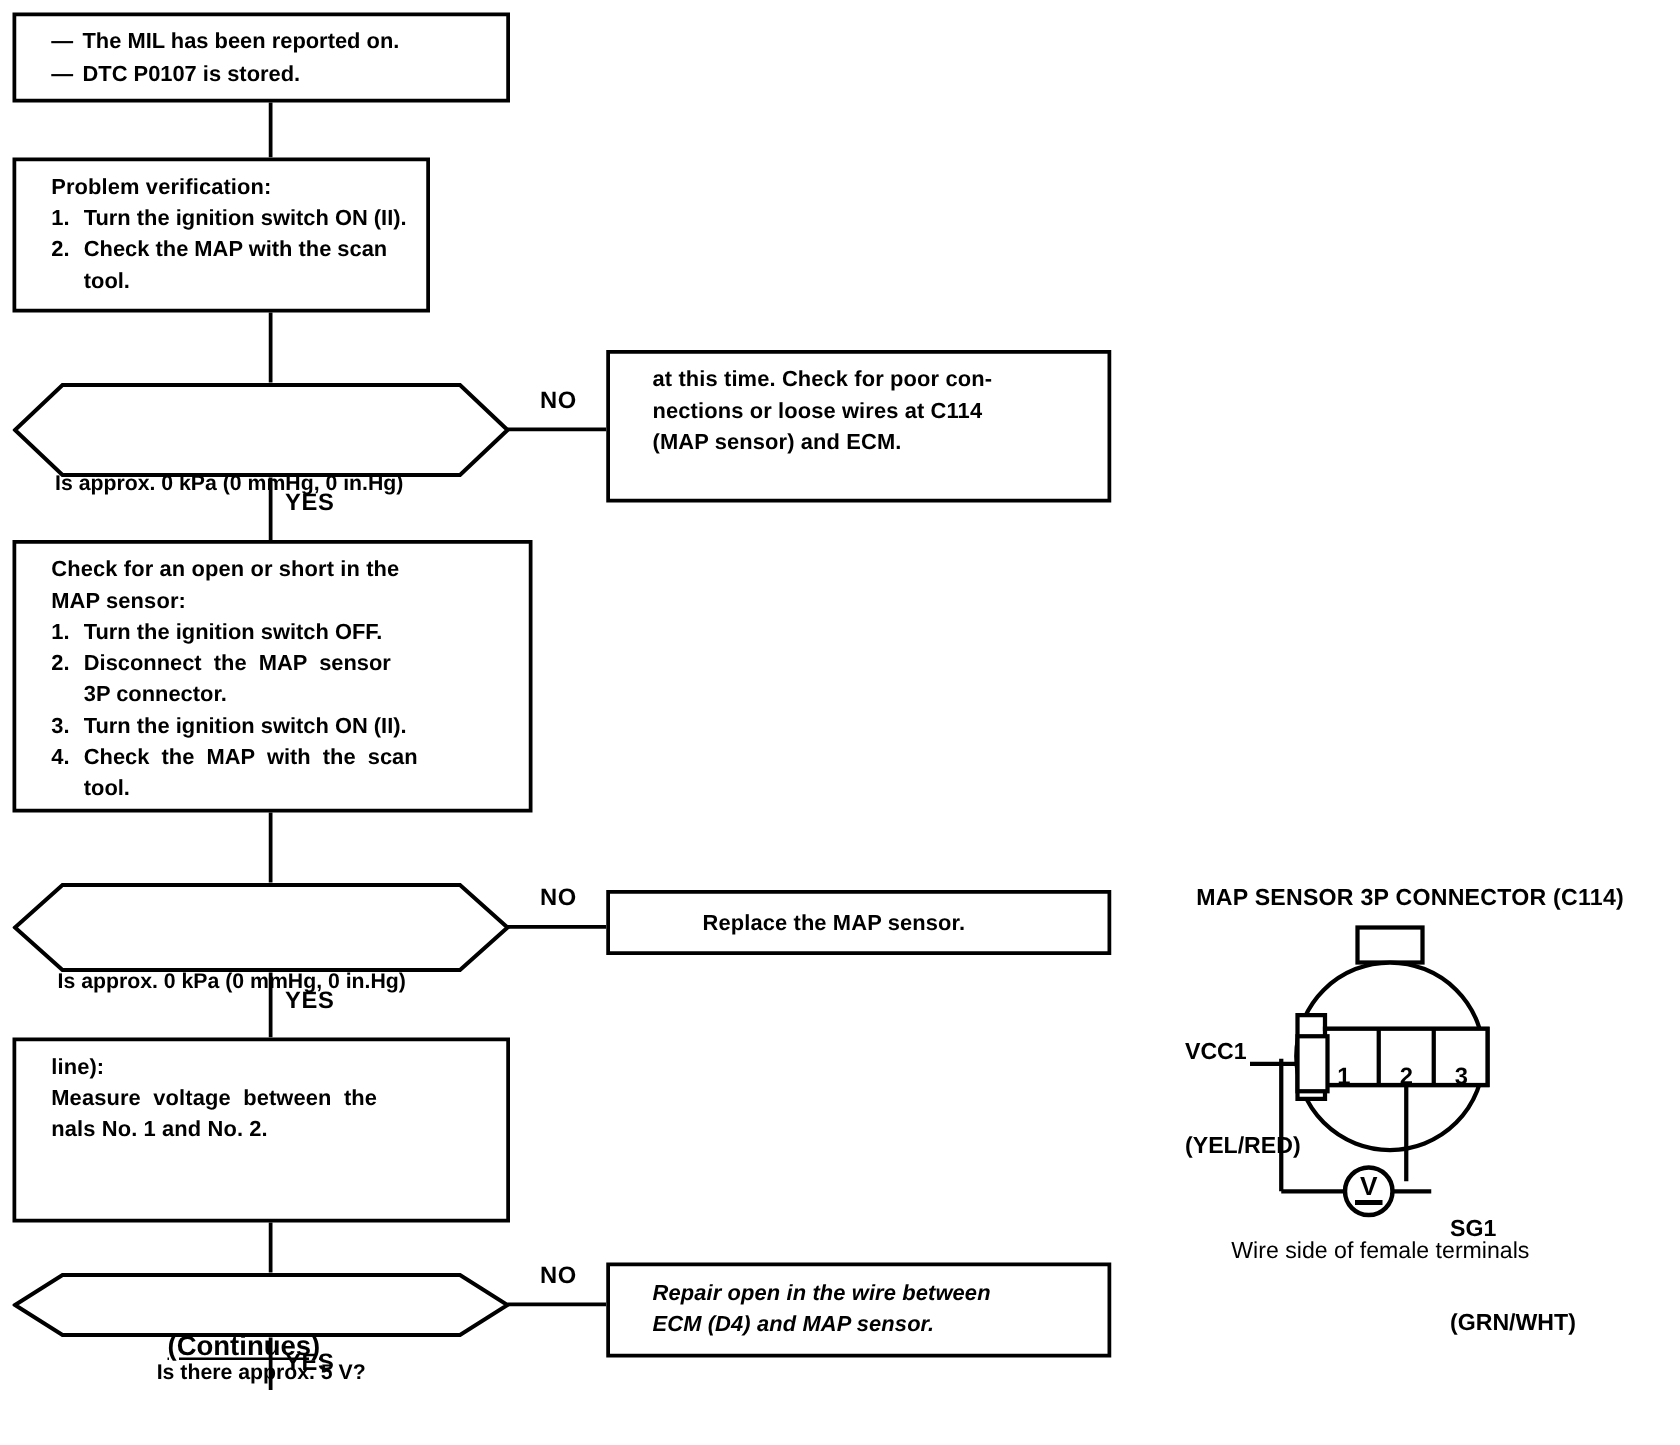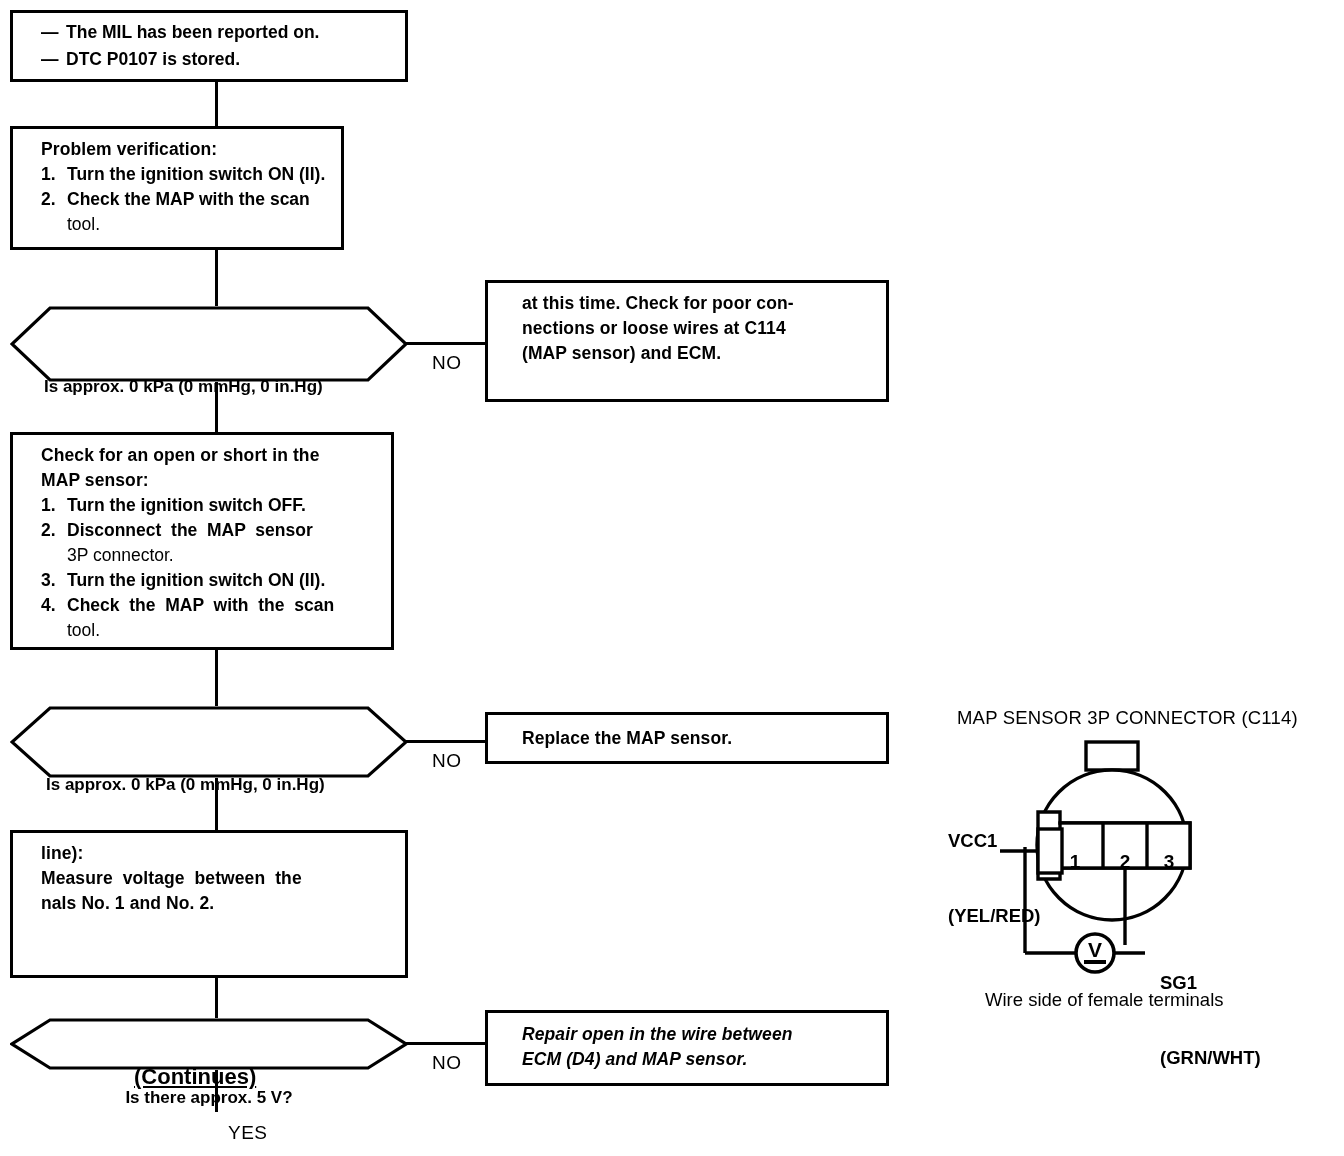--- a/index.html
+++ b/index.html
@@ -49,21 +49,21 @@
   .row .num {
     width: 26px;
     flex: 0 0 26px;
   }
   .row .txt {
     flex: 1 1 auto;
   }
   .hang {
     padding-left: 26px;
     font-size: 17.5px;
-    font-weight: normal;
+    font-weight: bold;
     line-height: 25px;
     white-space: pre;
   }
   
   .drow {
     display: flex;
     font-size: 17.5px;
     font-weight: bold;
     line-height: 27px;
     white-space: pre;
@@ -95,36 +95,35 @@
   }
   .hline {
     position: absolute;
     height: 3px;
     background: #000;
   }
   
   .lbl {
     position: absolute;
     font-size: 19px;
-    font-weight: normal;
+    font-weight: bold;
     white-space: pre;
     letter-spacing: 0.5px;
-    margin-top: 42px;
   }
   .contin {
     position: absolute;
     font-size: 22px;
     font-weight: bold;
     white-space: pre;
   }
   
   .conn-title {
     position: absolute;
     font-size: 18.5px;
-    font-weight: normal;
+    font-weight: bold;
     white-space: pre;
     letter-spacing: 0.2px;
   }
   .conn-lbl {
     position: absolute;
     font-size: 18.5px;
     font-weight: bold;
     line-height: 25px;
     white-space: pre;
   }
@@ -195,21 +194,21 @@
     <div class="inner" style="padding:8px 10px 6px 34px;">
       <div class="ln">at this time. Check for poor con-</div>
       <div class="ln">nections or loose wires at C114</div>
       <div class="ln">(MAP sensor) and ECM.</div>
     </div>
   </div>
 
   <div class="vline" style="left:215px; top:382px; height:50px;"></div>
   <div class="lbl" style="left:228px; top:392px;">YES</div>
 
-  <div class="pbox" style="left:10px; top:432px; width:384px; height:218px;">
+  <div class="pbox" style="left:10px; top:432px; width:416px; height:218px;">
     <div class="inner" style="padding:8px 10px 6px 28px;">
       <div class="ln">Check for an open or short in the</div>
       <div class="ln">MAP sensor:</div>
       <div class="row">
         <span class="num">1.</span>
         <span class="txt">Turn the ignition switch OFF.</span>
       </div>
       <div class="row">
         <span class="num">2.</span>
         <span class="txt">Disconnect  the  MAP  sensor</span>
@@ -236,21 +235,21 @@
     <div class="hextext" style="left:36px; top:11px;">
       <div>Is approx. 0 kPa (0 mmHg, 0 in.Hg)</div>
       <div>or 2.8 V indicated?</div>
     </div>
   </div>
 
   <div class="hline" style="left:406px; top:740px; width:79px;"></div>
   <div class="lbl" style="left:432px; top:708px;">NO</div>
 
   <div class="pbox" style="left:485px; top:712px; width:404px; height:52px;">
-    <div class="inner" style="padding:11px 10px 6px 34px;">
+    <div class="inner" style="padding:11px 10px 6px 34px;margin-left:40px;">
       <div class="ln">Replace the MAP sensor.</div>
     </div>
   </div>
 
   <div class="vline" style="left:215px; top:778px; height:52px;"></div>
   <div class="lbl" style="left:228px; top:790px;">YES</div>
 
   <div class="pbox" style="left:10px; top:830px; width:398px; height:148px;">
     <div class="inner" style="padding:8px 10px 6px 28px;">
       <div class="ln">line):</div>

